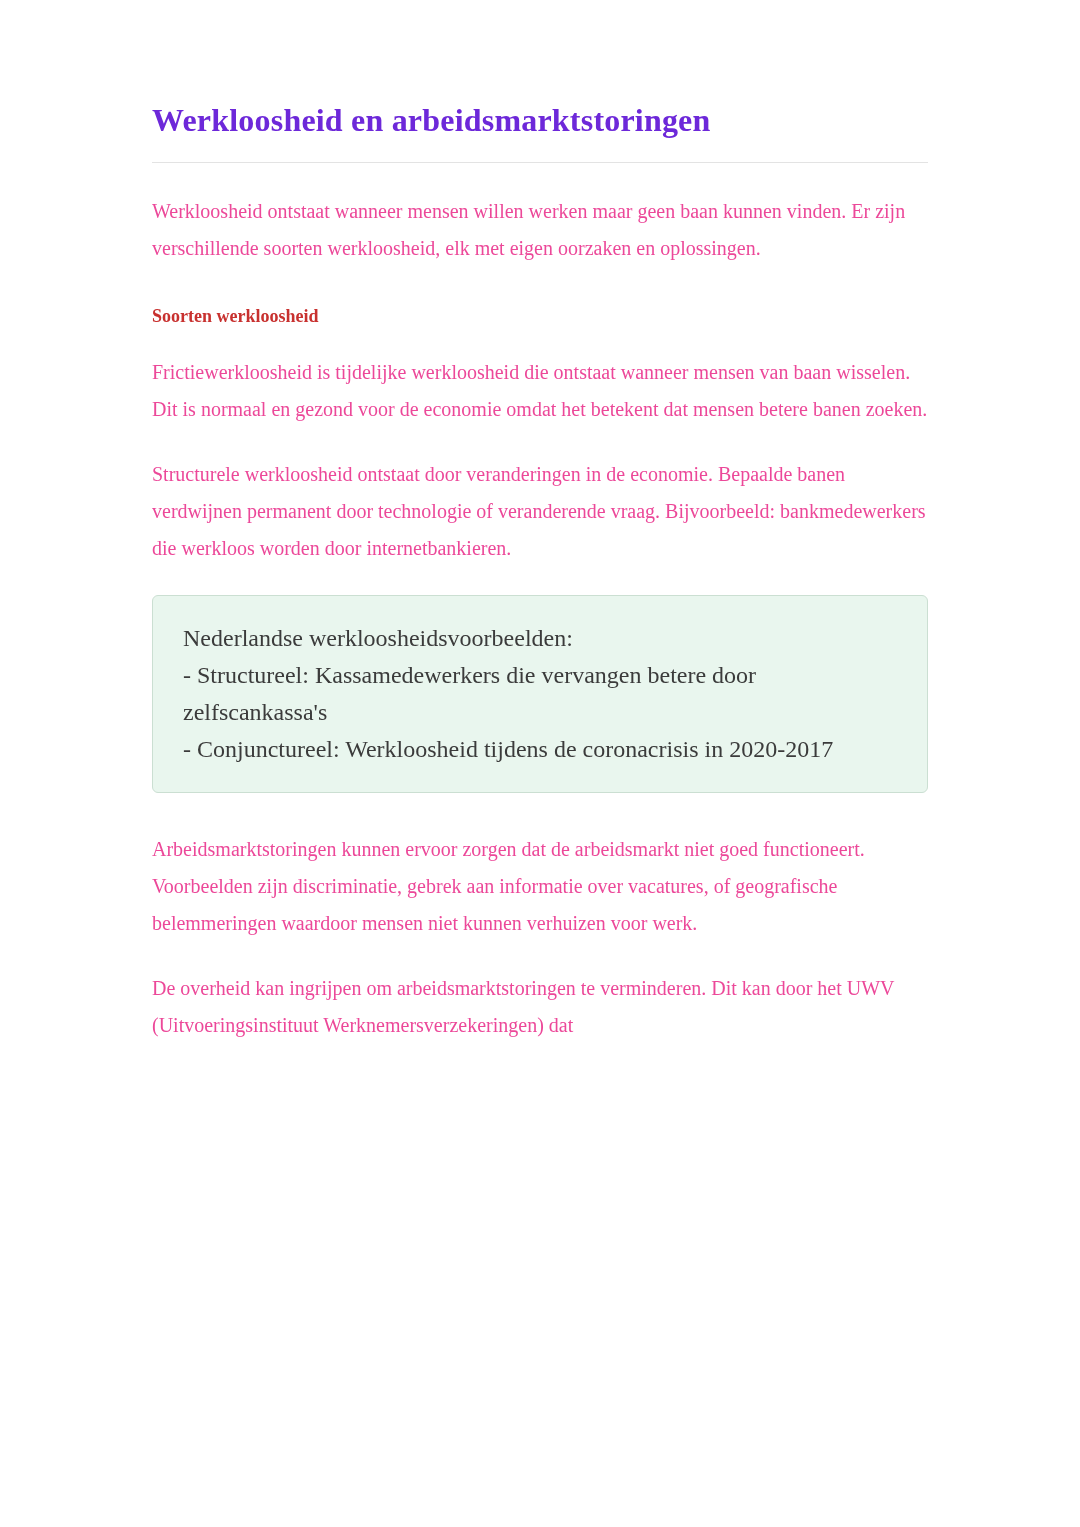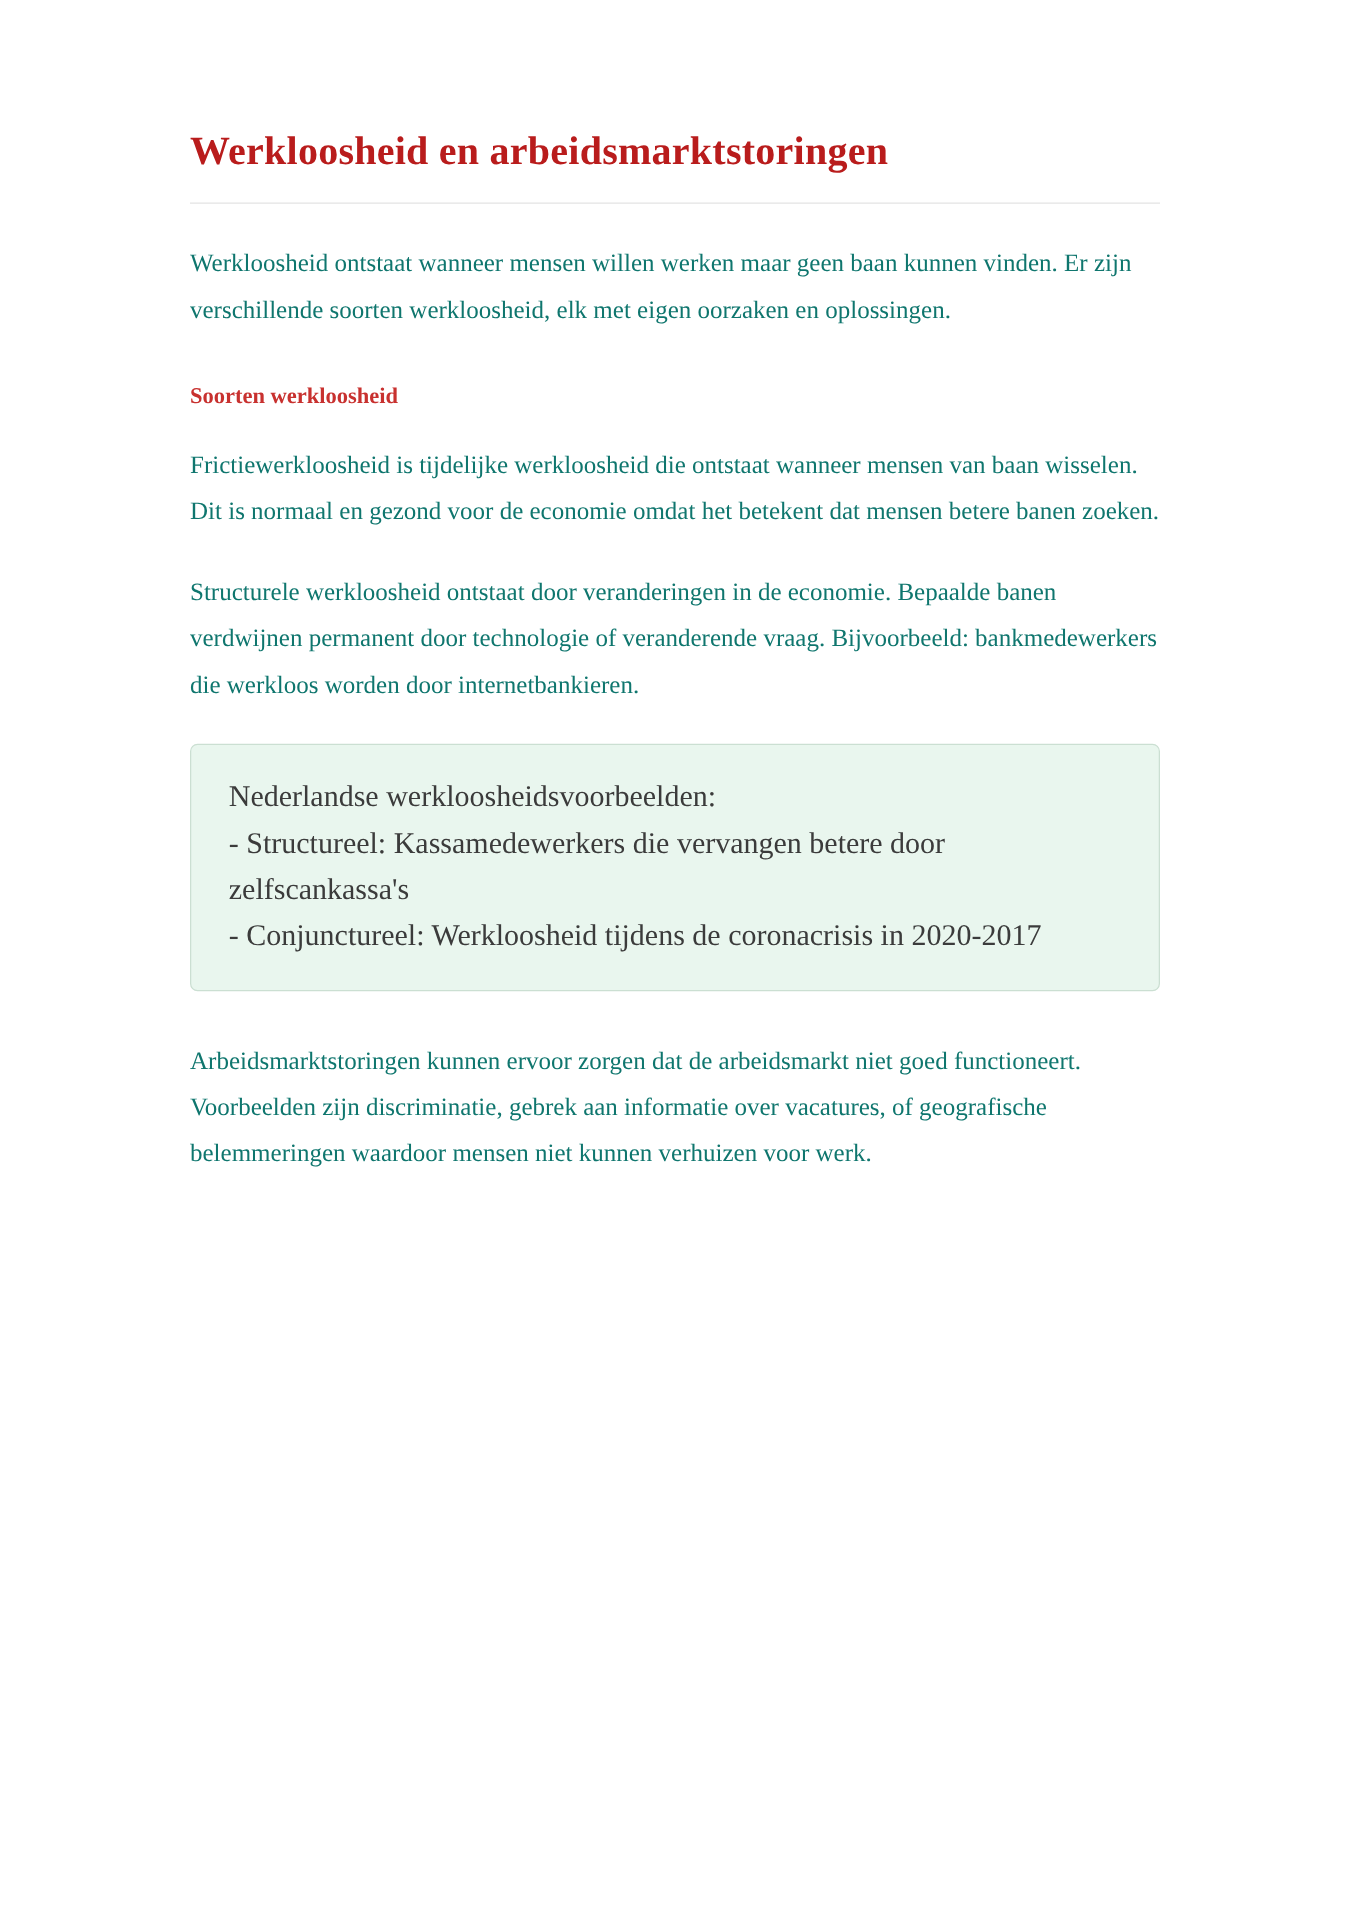--- a/index.html
+++ b/index.html
@@ -18,34 +18,34 @@
     width: 776px;
     margin: 0 auto;
     padding-top: 100px;
     padding-bottom: 120px;
   }
   h1.article-title {
     margin: 0 0 22px 0;
     font-size: 32px;
     line-height: 1.25;
     font-weight: 700;
-    color: #b91c1c;
+    color: #6d28d9;
     letter-spacing: 0.2px;
   }
   .divider {
     border: none;
     border-top: 1px solid #e3e3e3;
     margin: 0 0 30px 0;
     height: 0;
   }
   p.body-text {
     font-size: 20px;
     line-height: 37px;
     margin: 0 0 28px 0;
-    color: #0f766e;
+    color: #ec4899;
   }
   h3.section-heading {
     margin: 38px 0 26px 0;
     font-size: 18px;
     line-height: 1.3;
     font-weight: 700;
     color: #c8312f;
   }
   .callout {
     background: #e9f6ee;
@@ -79,14 +79,15 @@
 
 
   <div class="callout">
     <div class="callout-line">Nederlandse werkloosheidsvoorbeelden:</div>
     <div class="callout-line">- Structureel: Kassamedewerkers die vervangen betere door zelfscankassa's</div>
     <div class="callout-line">- Conjunctureel: Werkloosheid tijdens de coronacrisis in 2020-2017</div>
   </div>
 
   <p class="body-text">Arbeidsmarktstoringen kunnen ervoor zorgen dat de arbeidsmarkt niet goed functioneert. Voorbeelden zijn discriminatie, gebrek aan informatie over vacatures, of geografische belemmeringen waardoor mensen niet kunnen verhuizen voor werk.</p>
 
+  <p class="body-text">De overheid kan ingrijpen om arbeidsmarktstoringen te verminderen. Dit kan door het UWV (Uitvoeringsinstituut Werknemersverzekeringen) dat</p>
 
 </div>
 
 </body></html>

